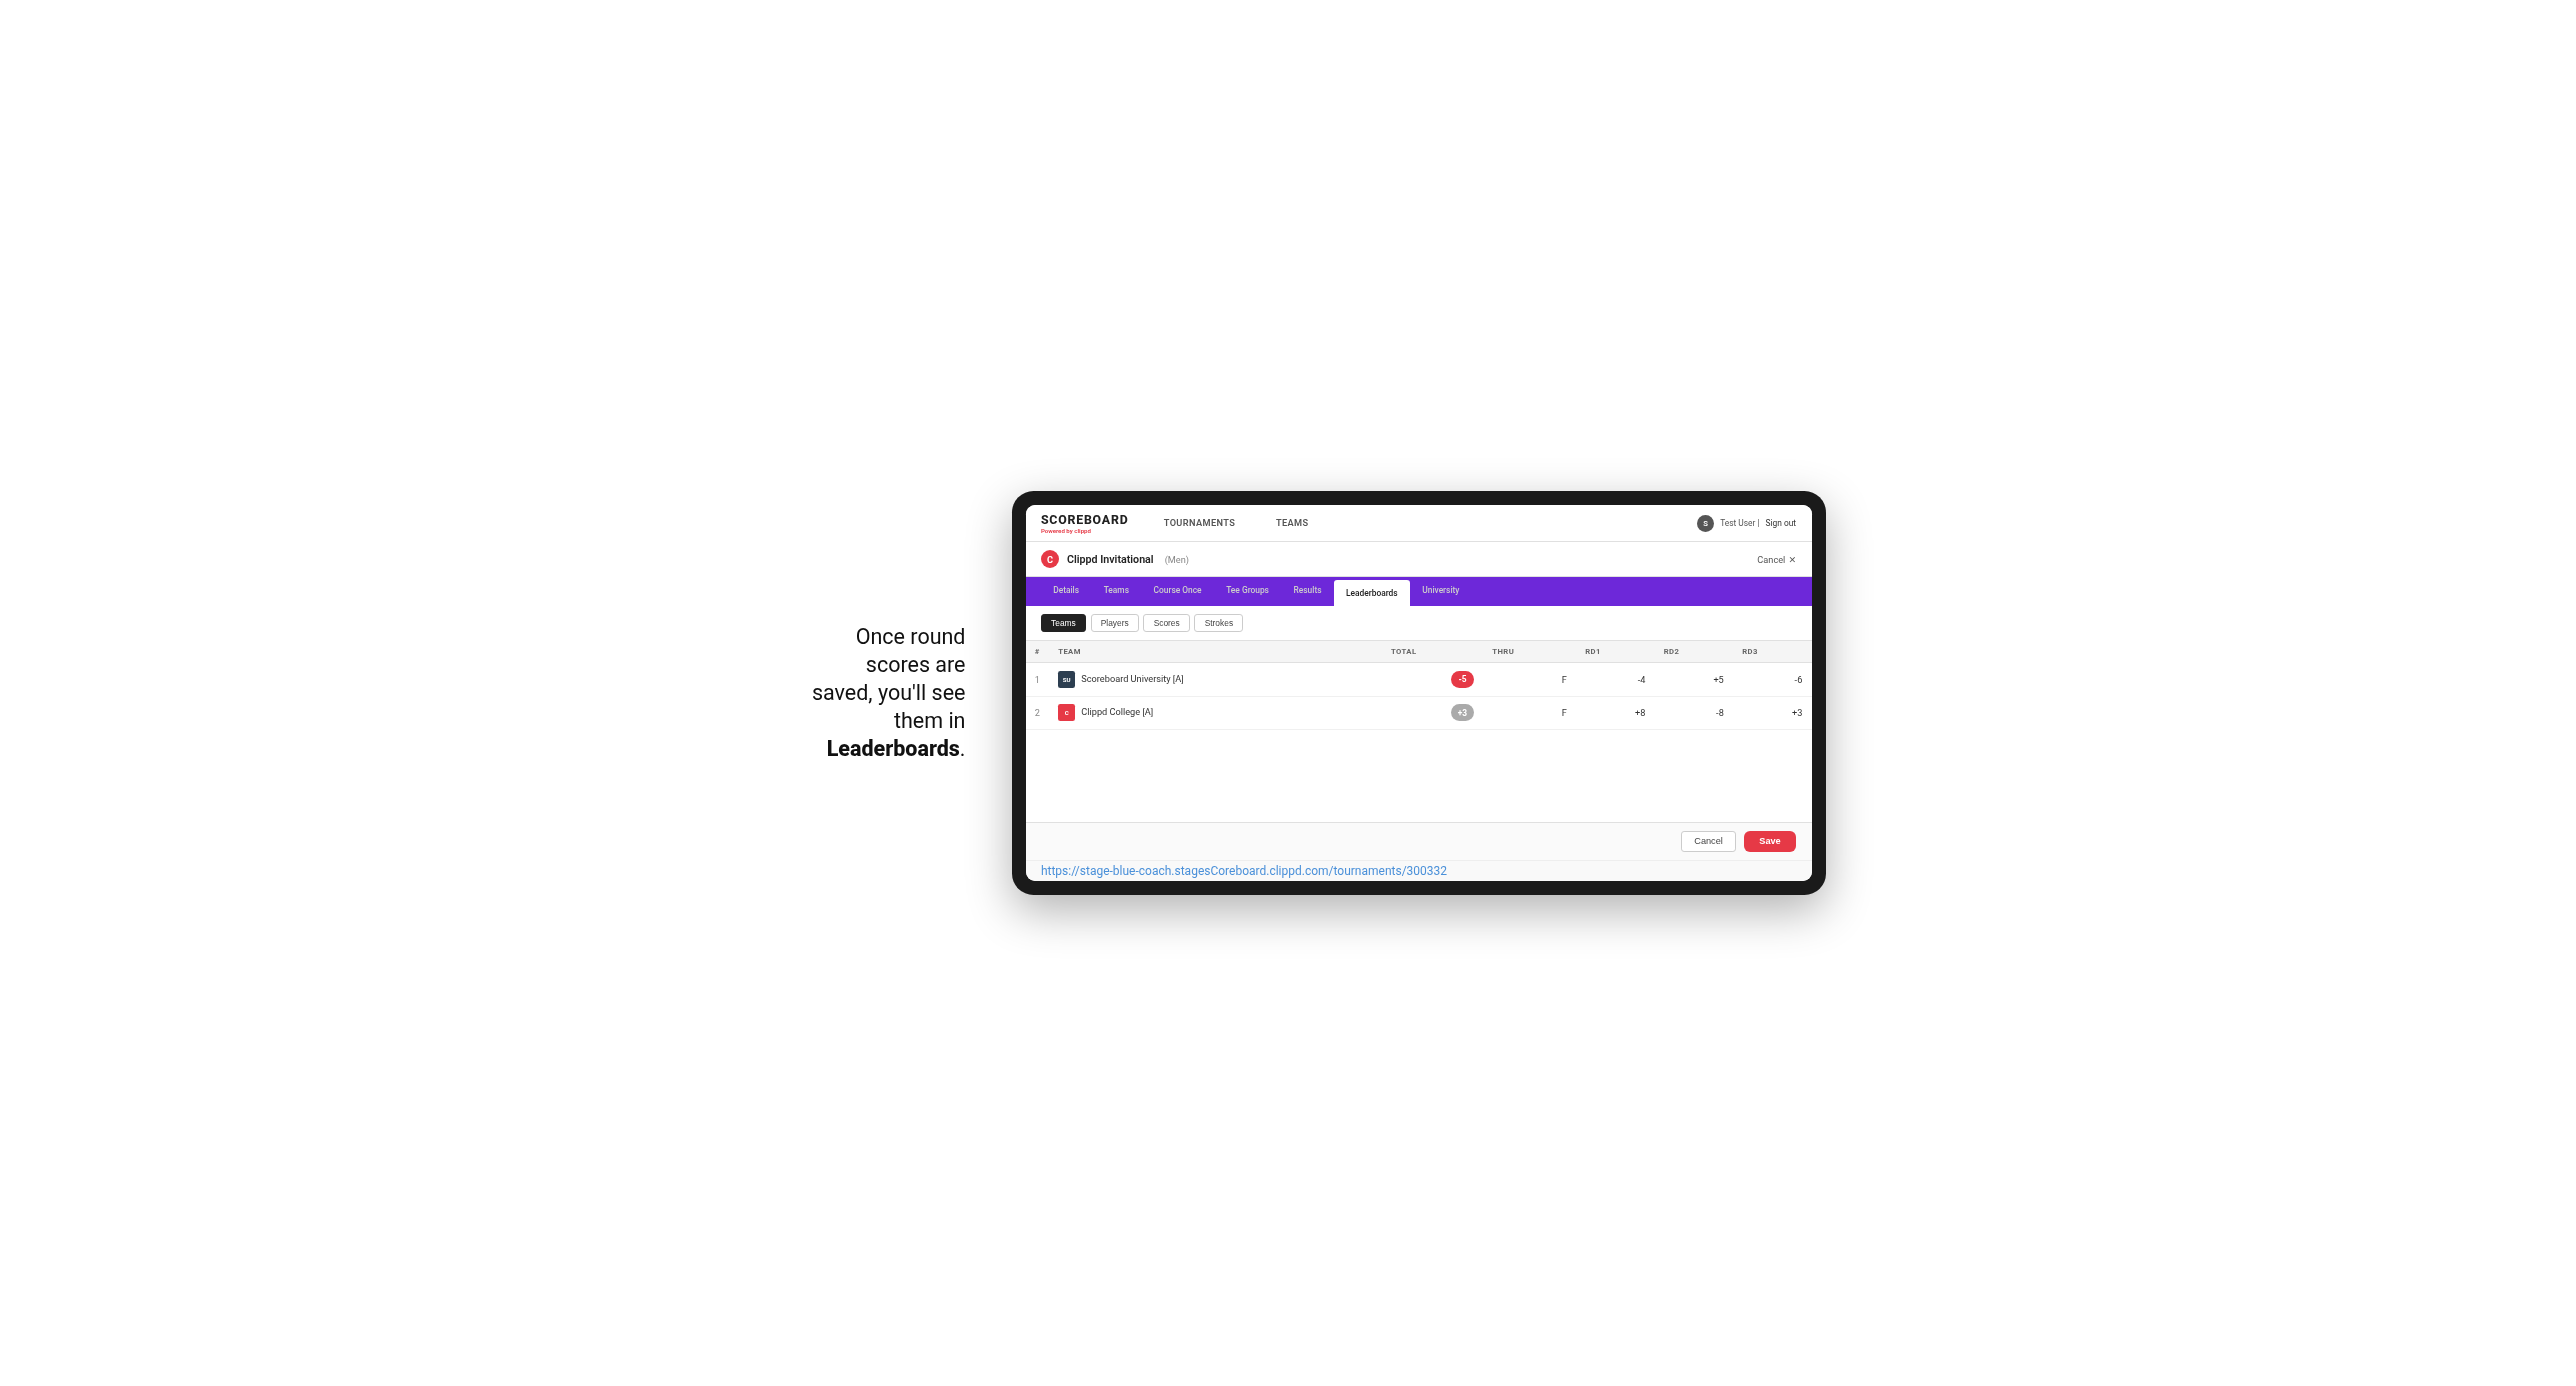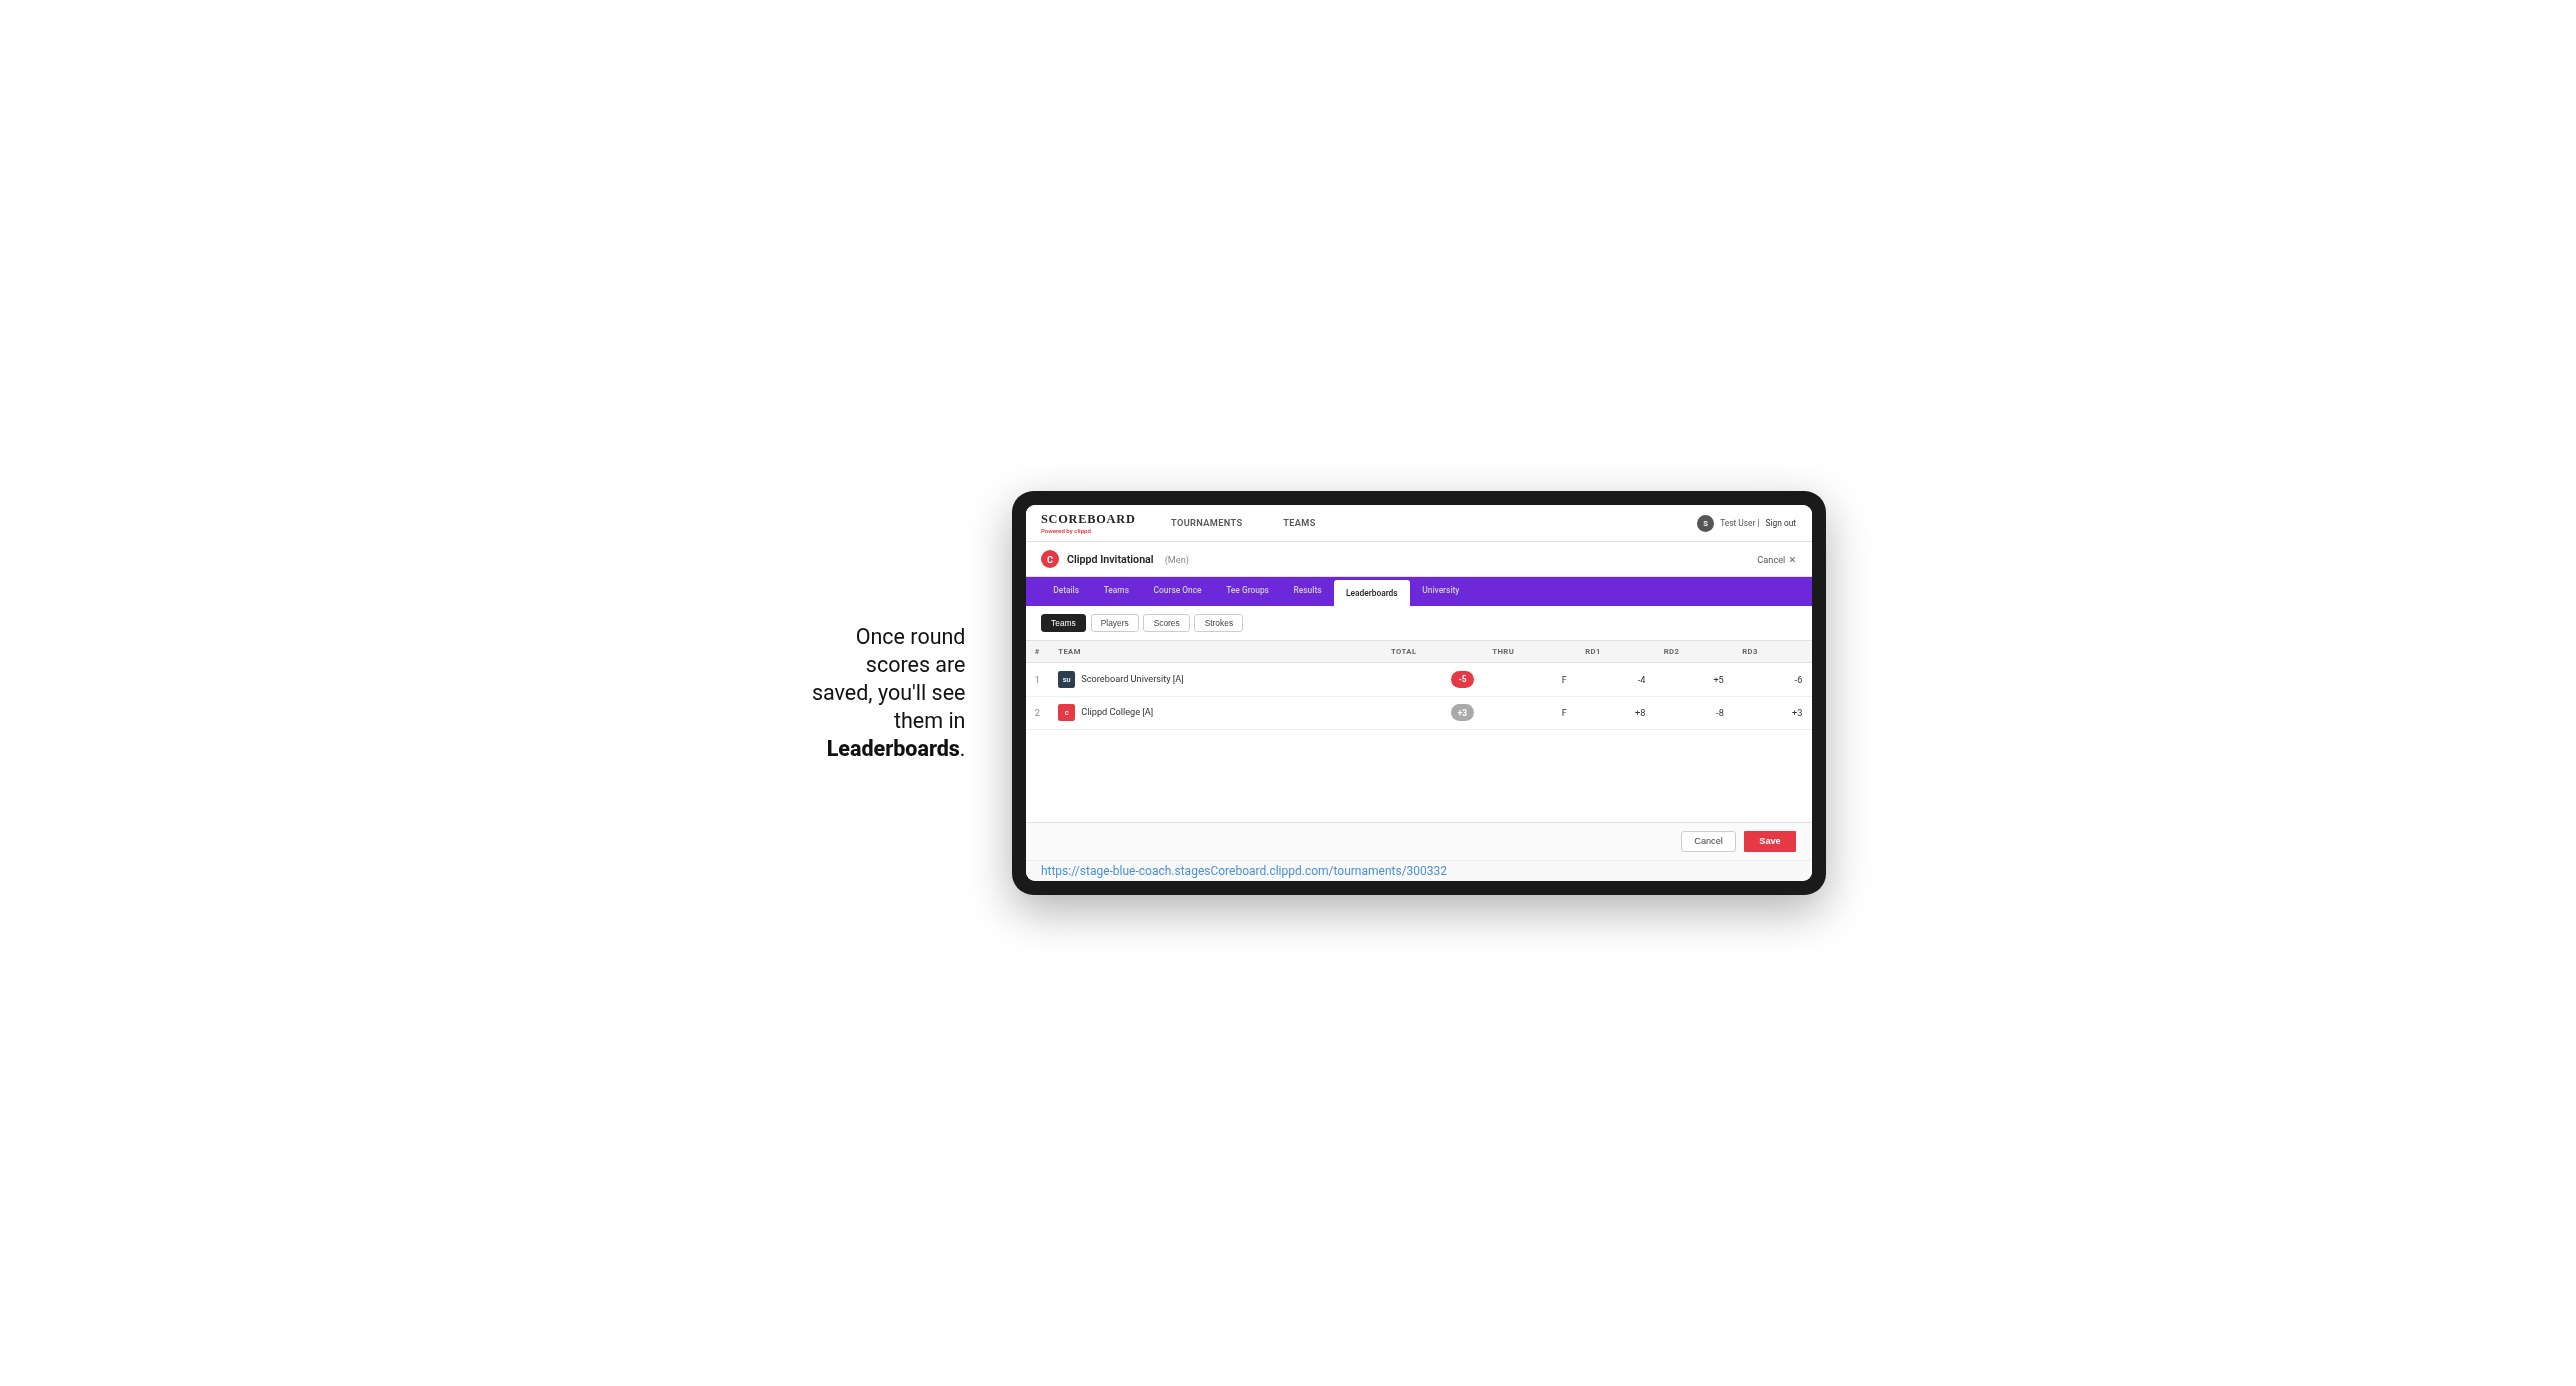--- a/index.html
+++ b/index.html
@@ -56,21 +56,20 @@
     .logo-area {
       display: flex;
       flex-direction: column;
       margin-right: 23px;
     }
     .logo-text {
       font-size: 12.3px;
       font-weight: 800;
       letter-spacing: 0.8px;
       color: #222;
-      font-family: Liberation Serif, serif;
     }
     .logo-powered {
       font-size: 6.1px;
       color: #888;
     }
     .logo-powered span {
       color: #e63946;
       font-weight: 600;
     }
     .nav-links {
@@ -261,21 +260,21 @@
       border: 0.8px solid #ccc;
       border-radius: 3.1px;
       font-size: 9.2px;
       background: #fff;
       color: #444;
       cursor: pointer;
     }
     .btn-save {
       padding: 4.6px 15.4px;
       border: none;
-      border-radius: 1px;
+      border-radius: 6px;
       font-size: 9.2px;
       background: #e63946;
       color: #fff;
       cursor: pointer;
       font-weight: 600;
     }
     .url-bar {
       padding: 3.1px 15.4px;
       font-size: 12px;
       color: #4a90d9;

